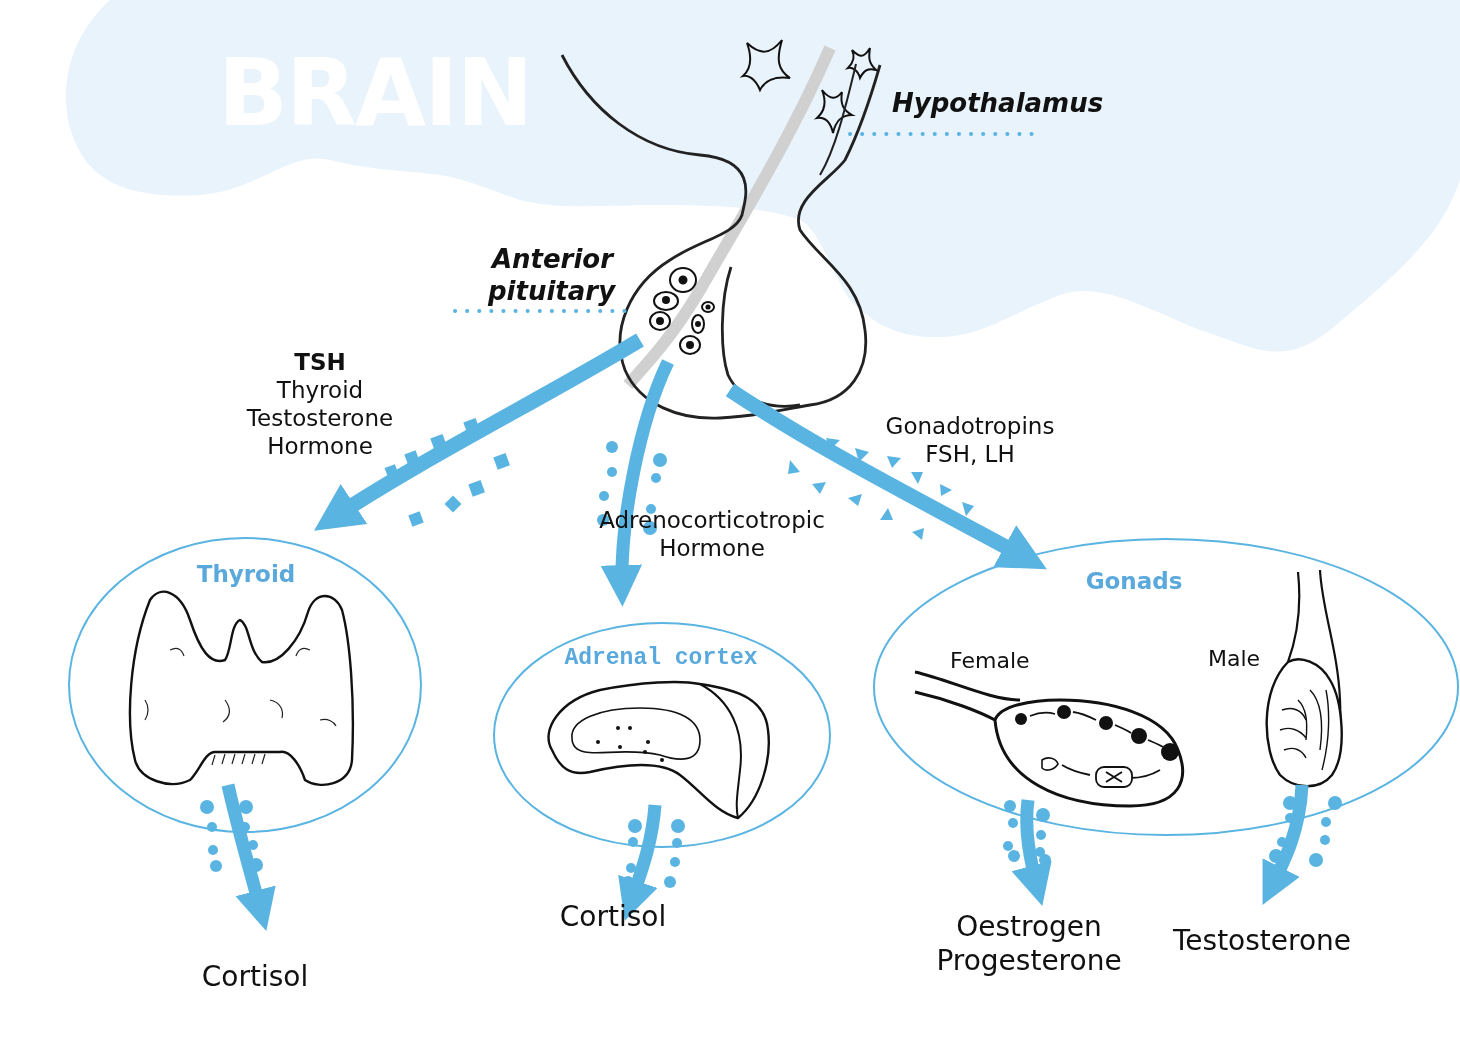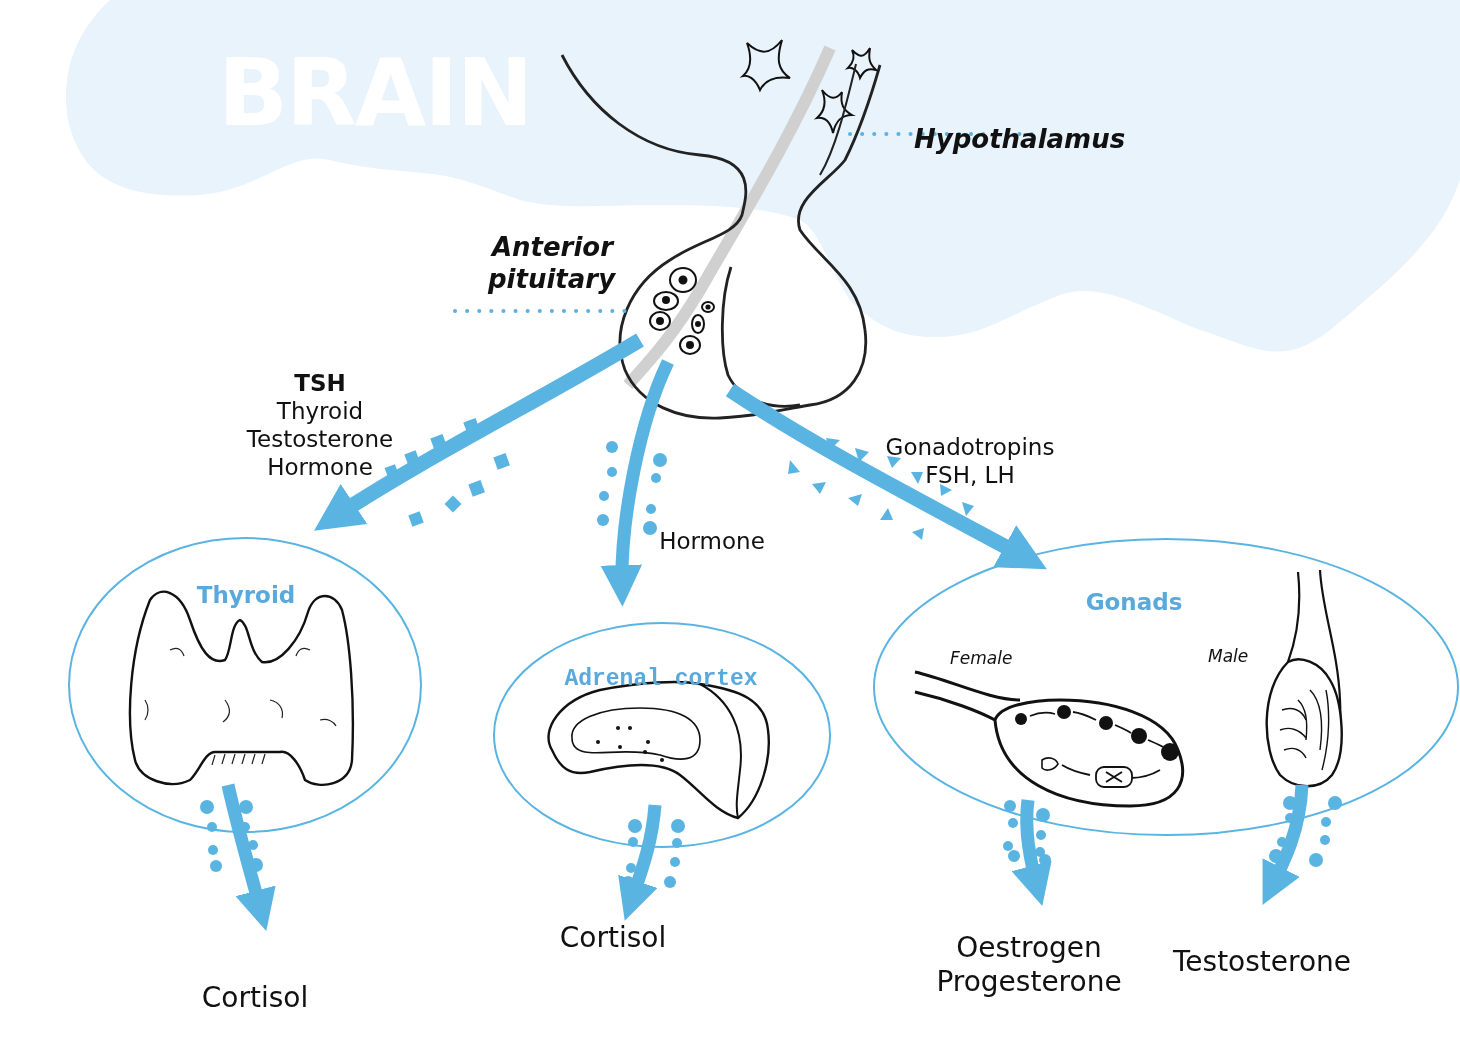--- a/index.html
+++ b/index.html
@@ -1,24 +1,24 @@
 <!DOCTYPE html>
 <html><head>
 <meta charset="utf-8">
 <style>
   html, body { margin:0; padding:0; background:#ffffff; }
   body { width:1460px; height:1037px; position:relative; overflow:hidden; font-family:"DejaVu Sans", sans-serif; }
   svg#diagram { position:absolute; left:0; top:0; width:1460px; height:1037px; }
   .lbl { position:absolute; color:#111; font-family:"DejaVu Sans", sans-serif; line-height:1.22; white-space:nowrap; }
-  .center { text-align:center; transform:translateX(-50%);margin-top:21px; }
+  .center { text-align:center; transform:translateX(-50%); }
   .brain-title { position:absolute; left:218px; top:40px; font-size:92px; font-weight:bold; color:#ffffff; letter-spacing:-2px; font-family:"DejaVu Sans", sans-serif; }
   .ital-bold { font-style:italic; font-weight:bold; font-size:26px; }
   .hormone { font-size:23px; }
   .gland { font-size:23px; font-weight:bold; color:#5aa9dc; }
-  .sex { font-style:italic; font-size:17px; color:#111; }
+  .sex { font-size:22px; color:#111; }
   .out { font-size:28px; }
 </style>
 </head>
 <body>
 
 <svg id="diagram" viewBox="0 0 1460 1037">
   <defs>
     <marker id="ah" viewBox="0 0 10 10" refX="6" refY="5" markerWidth="3.2" markerHeight="3.2" orient="auto">
       <path d="M0,0 L10,5 L0,10 z" fill="#5ab4e2"></path>
     </marker>
@@ -195,34 +195,35 @@
       <circle cx="1276" cy="856" r="7"></circle>
     <circle cx="1335" cy="803" r="7"></circle>
       <circle cx="1326" cy="822" r="5"></circle>
       <circle cx="1325" cy="840" r="5"></circle>
       <circle cx="1316" cy="860" r="7"></circle>
   </g>
 </svg>
 
 <div class="brain-title">BRAIN</div>
 
-<div class="lbl ital-bold" style="left:914px;top:88px;margin-top:36px;">Hypothalamus</div>
-<div class="lbl ital-bold" style="left:488px;top:232px;text-align:right;width:125px;">
+<div class="lbl ital-bold" style="left:892px;top:88px;">Hypothalamus</div>
+<div class="lbl ital-bold" style="left:488px;top:244px;text-align:right;width:125px;">
   <div>Anterior</div>
   <div>pituitary</div>
 </div>
 
 <div class="lbl hormone center" style="left:320px;top:348px;">
   <div style="font-weight:bold">TSH</div>
   <div>Thyroid</div>
   <div>Testosterone</div>
   <div>Hormone</div>
 </div>
 
 <div class="lbl hormone center" style="left:712px;top:506px;">
+  <div>Adrenocorticotropic</div>
   <div>Hormone</div>
 </div>
 
 <div class="lbl hormone center" style="left:970px;top:412px;">
   <div>Gonadotropins</div>
   <div style="font-weight:normal">FSH, LH</div>
 </div>
 
 <div class="lbl gland center" style="left:246px;top:560px;">Thyroid</div>
 <div class="lbl gland center" style="left:661px;top:644px;font-family:Liberation Mono, monospace;">Adrenal cortex</div>

